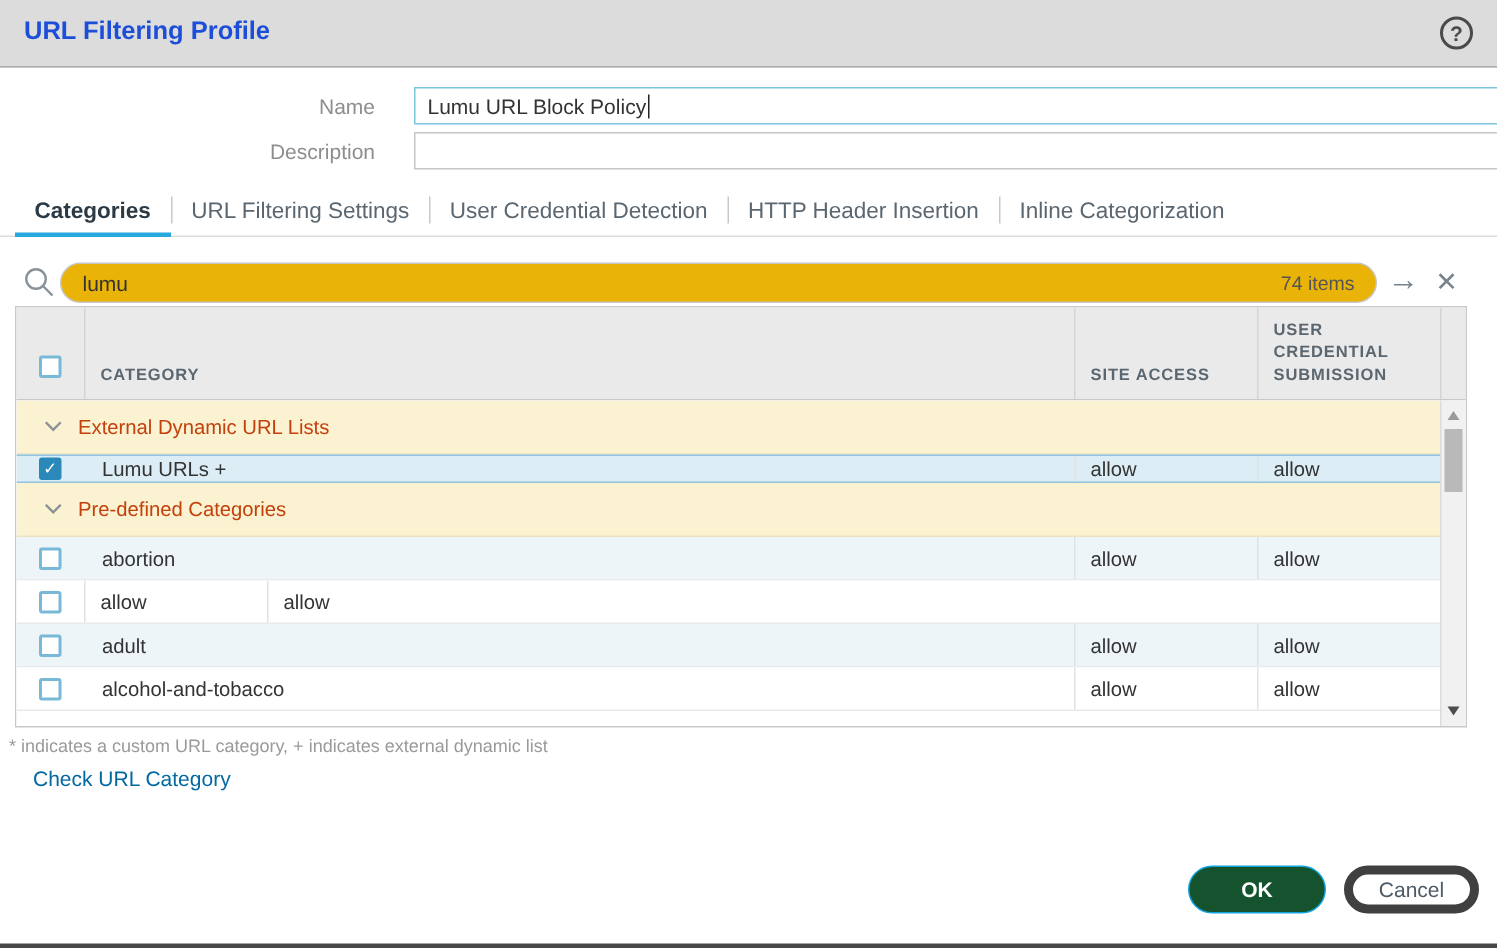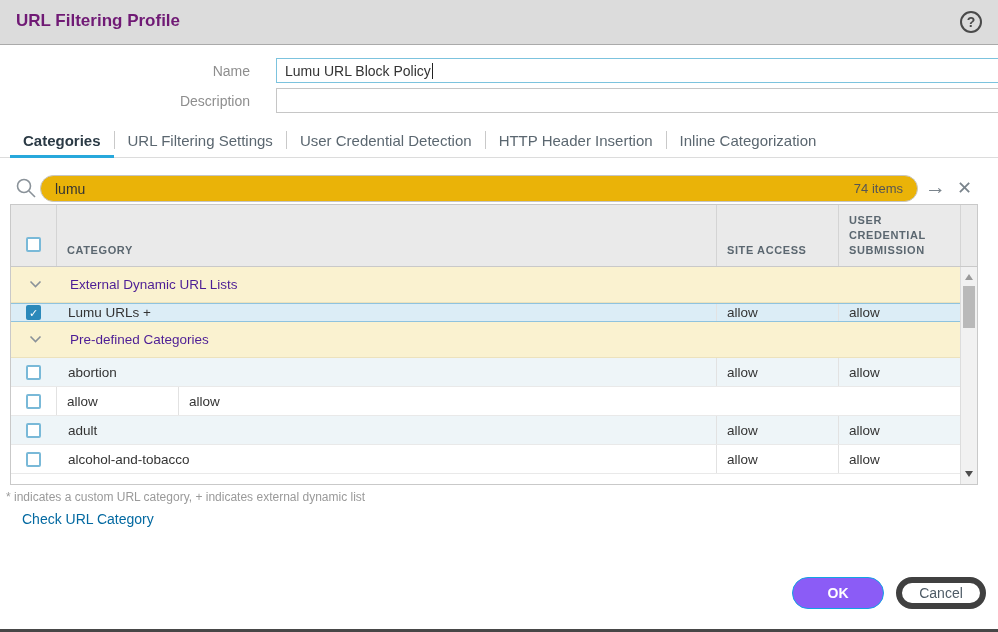--- a/index.html
+++ b/index.html
@@ -1,21 +1,21 @@
 <!DOCTYPE html>
 <html><head>
 <meta charset="utf-8">
 <style>
   * { box-sizing: border-box; margin: 0; padding: 0; }
   body { font-family: "Liberation Sans", sans-serif; background: #fff; }
   .dialog { position: relative; width: 998px; height: 632px; background: #fff; overflow: hidden; }
 
   
   .titlebar { position: absolute; top: 0; left: 0; right: 0; height: 45px; background: #dcdcdc; border-bottom: 1px solid #aaaaaa; }
-  .title { position: absolute; left: 16px; top: 11px; font-size: 17px; font-weight: 700; color: #701a75; }
+  .title { position: absolute; left: 16px; top: 11px; font-size: 17px; font-weight: 700; color: #1d4ed8; }
   .help-btn { position: absolute; right: 16px; top: 11px; width: 22px; height: 22px; border: 2px solid #4a4a4a; border-radius: 50%; text-align: center; line-height: 18px; font-size: 14px; font-weight: 700; color: #4a4a4a; cursor: pointer; }
 
   
   .form-label { position: absolute; left: 0; width: 250px; text-align: right; color: #8e8e8e; font-size: 14px; }
   .form-input { position: absolute; left: 276px; width: 725px; height: 25px; border: 1px solid #c6c6c6; background: #fff; display: flex; align-items: center; padding: 0 8px; font-size: 14px; color: #333; }
   .form-input.focused { border-color: #7cc3de; }
   .caret { width: 1px; height: 16px; background: #222; margin-left: 1px; }
 
   
   .tabs { position: absolute; top: 123px; left: 0; right: 0; height: 35px; border-bottom: 1px solid #dcdcdc; display: flex; align-items: stretch; padding-left: 10px; }
@@ -46,41 +46,41 @@
   .col-sbstub { width: 17px; flex: none; padding: 0; }
   .checkbox { width: 15px; height: 15px; border: 2px solid #79b9d8; border-radius: 2px; background: #fff; cursor: pointer; flex: none; }
   .checkbox.checked { background: #2b89ba; border-color: #2b89ba; text-align: center; }
   .checkbox.checked::after { content: "\2713"; color: #fff; font-size: 11px; line-height: 12px; display: block; }
   .grid-header .checkbox { margin-bottom: 6px; align-self: flex-end; }
 
   .grid-body { position: relative; height: 217px; overflow: hidden; background: #fff; }
   .rows { margin-right: 17px; }
   .row-group { height: 36px; background: #faf2d0; display: flex; align-items: center; border-bottom: 1px solid #ece2bd; cursor: pointer; }
   .row-group .chev { margin-left: 18px; display: flex; }
-  .row-group .glabel { margin-left: 28px; font-size: 13.5px; color: #4c1d95; }
+  .row-group .glabel { margin-left: 10px; font-size: 13.5px; color: #c2410c; }
   .row-item { height: 29px; display: flex; align-items: stretch; border-bottom: 1px solid #e9e9e9; background: #fff; }
   .row-item.tint { background: #eef5f8; }
   .row-item.selected { background: #dcedf6; border-top: 1px solid #8fc3de; border-bottom: 1px solid #8fc3de; height: 19px; }
   .ccell { display: flex; align-items: center; font-size: 13.5px; color: #333; }
   .row-item .col-check { justify-content: center; }
   .row-item .col-cat { padding-left: 12px; }
   .row-item .col-site, .row-item .col-user { border-left: 1px solid #e2e2e2; padding-left: 10px; }
 
   
   .scrollbar { position: absolute; top: 0; right: 0; bottom: 0; width: 17px; background: #f1f1f1; border-left: 1px solid #dcdcdc; cursor: pointer; }
   .sb-up { position: absolute; top: 7px; left: 4px; width: 0; height: 0; border-left: 4px solid transparent; border-right: 4px solid transparent; border-bottom: 6px solid #9a9a9a; }
   .sb-thumb { position: absolute; top: 19px; left: 2px; width: 12px; height: 42px; background: #b9b9b9; cursor: grab; }
   .sb-down { position: absolute; bottom: 7px; left: 4px; width: 0; height: 0; border-left: 4px solid transparent; border-right: 4px solid transparent; border-top: 6px solid #4d4d4d; }
 
   
   .note { position: absolute; left: 6px; top: 490px; font-size: 12px; color: #9a9a9a; }
   .check-url-link { position: absolute; left: 22px; top: 511px; font-size: 14px; color: #0369a1; cursor: pointer; text-decoration: none; }
 
   .btn { position: absolute; top: 577px; height: 32px; border-radius: 16px; font-size: 14px; display: flex; align-items: center; justify-content: center; cursor: pointer; font-family: "Liberation Sans", sans-serif; }
-  .btn-ok { left: 792px; width: 92px; background: #8b5cf6; border: 1px solid #12a3e3; color: #fff; font-weight: 700; }
+  .btn-ok { left: 792px; width: 92px; background: #14532d; border: 1px solid #12a3e3; color: #fff; font-weight: 700; }
   .btn-cancel { left: 896px; width: 90px; background: #fff; border: 6px solid #404040; color: #4e5b66; }
 
   .bottom-edge { position: absolute; bottom: 0; left: 0; right: 0; height: 3px; background: #474747; }
 </style>
 </head>
 <body>
 
 <div class="dialog">
 
   <div class="titlebar">

